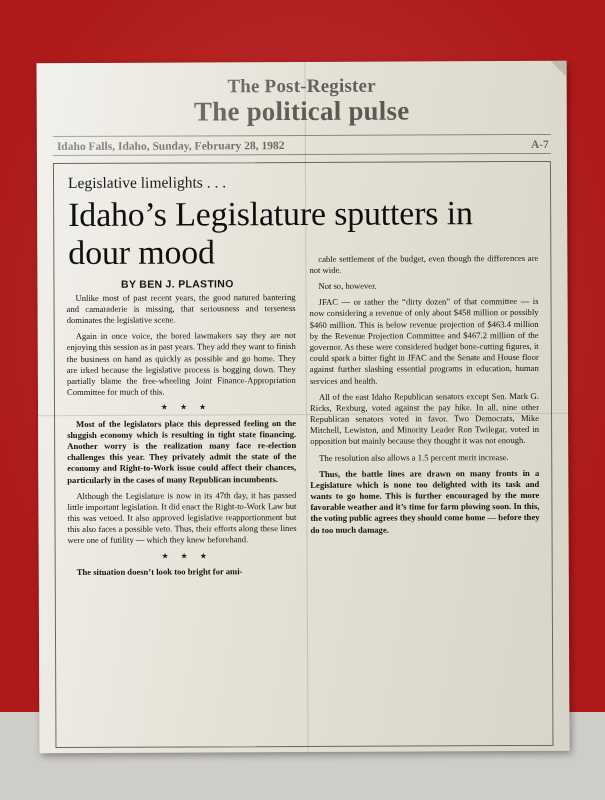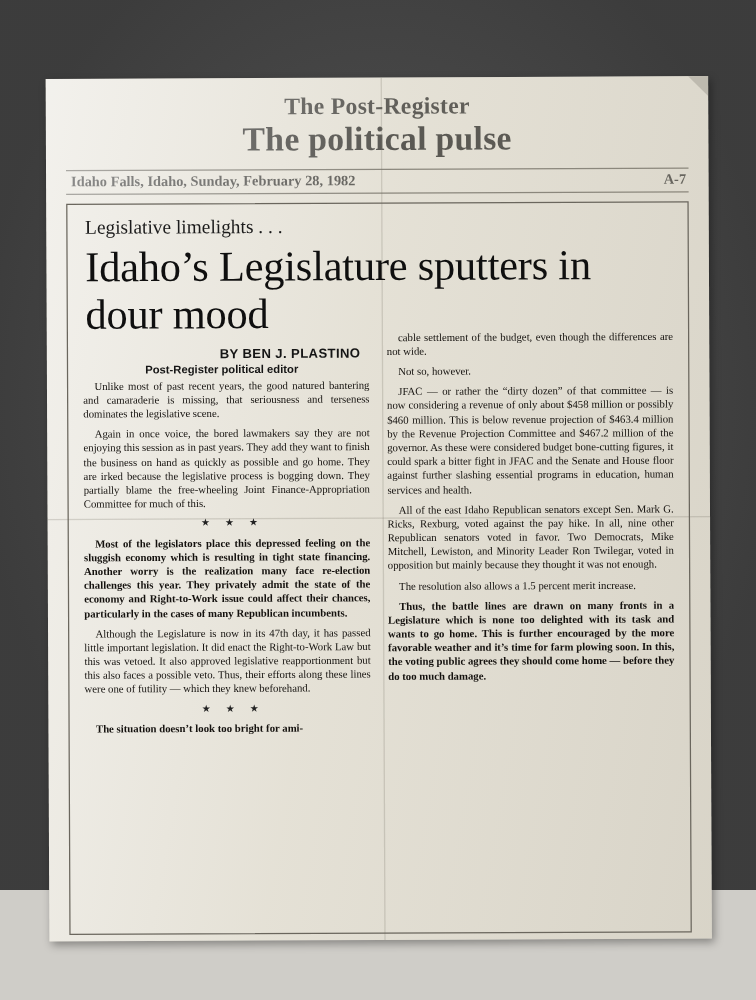--- a/index.html
+++ b/index.html
@@ -10,21 +10,21 @@
     width: 605px;
     height: 800px;
     background: #cfcdc8;
     font-family: "Liberation Serif", serif;
     overflow: hidden;
   }
   .page {
     position: relative;
     width: 605px;
     height: 712px;
-    background: #404040;
+    background: #b91c1c;
   }
   
   .page::before {
     content: "";
     position: absolute;
     inset: 0;
     background:
       radial-gradient(ellipse at 50% 45%, rgba(255,255,255,0.10), rgba(0,0,0,0.06) 75%);
     pointer-events: none;
   }
@@ -117,21 +117,20 @@
     text-align: center;
     margin: 4px 0 3px 0;
     width: 47%;
   }
   .byline {
     font-family: "Liberation Sans", sans-serif;
     font-weight: bold;
     font-size: 10.5px;
     letter-spacing: 0.3px;
     color: #151515;
-    text-align: right;
   }
   .byline-title {
     font-family: "Liberation Sans", sans-serif;
     font-weight: bold;
     font-size: 9px;
     color: #151515;
     margin-top: 1px;
   }
 
   .columns {
@@ -204,21 +203,20 @@
       <span>Idaho Falls, Idaho, Sunday, February 28, 1982</span>
       <span class="page-ref">A-7</span>
     </div>
 
     <div class="article-frame">
       <div class="kicker">Legislative limelights . . .</div>
       <div class="headline">Idaho’s Legislature sputters in dour mood</div>
 
       <div class="byline-block">
         <div class="byline">BY BEN J. PLASTINO</div>
-        <div class="byline-title">Post-Register political editor</div>
       </div>
 
       <div class="columns">
         <div class="col col-left-offset" id="col-left">
             <p class="first">Unlike most of past recent years, the good natured bantering and camaraderie is missing, that seriousness and terseness dominates the legislative scene.</p>
             <p class="first">Again in once voice, the bored lawmakers say they are not enjoying this session as in past years. They add they want to finish the business on hand as quickly as possible and go home. They are irked because the legislative process is bogging down. They partially blame the free-wheeling Joint Finance-Appropriation Committee for much of this.</p>
             <p class="stars">★ ★ ★</p>
             <p class="first bold">Most of the legislators place this depressed feeling on the sluggish economy which is resulting in tight state financing. Another worry is the realization many face re-election challenges this year. They privately admit the state of the economy and Right-to-Work issue could affect their chances, particularly in the cases of many Republican incumbents.</p>
             <p class="first">Although the Legislature is now in its 47th day, it has passed little important legislation. It did enact the Right-to-Work Law but this was vetoed. It also approved legislative reapportionment but this also faces a possible veto. Thus, their efforts along these lines were one of futility — which they knew beforehand.</p>
             <p class="stars">★ ★ ★</p>

